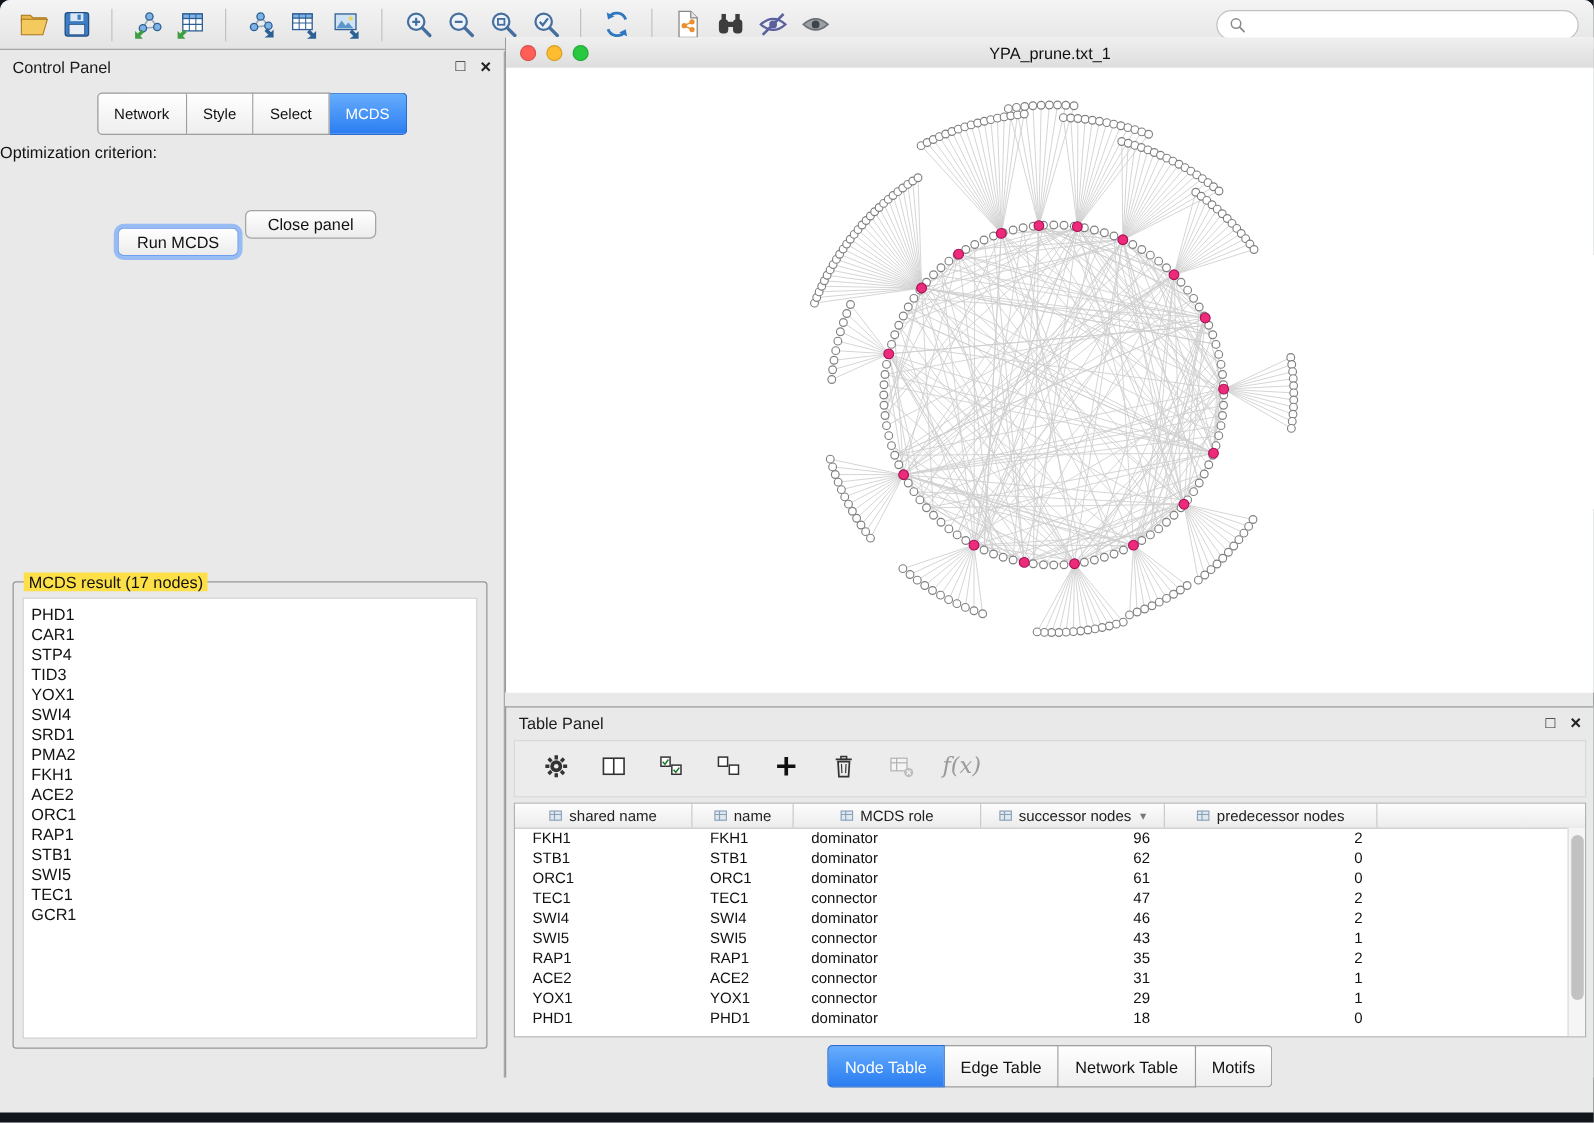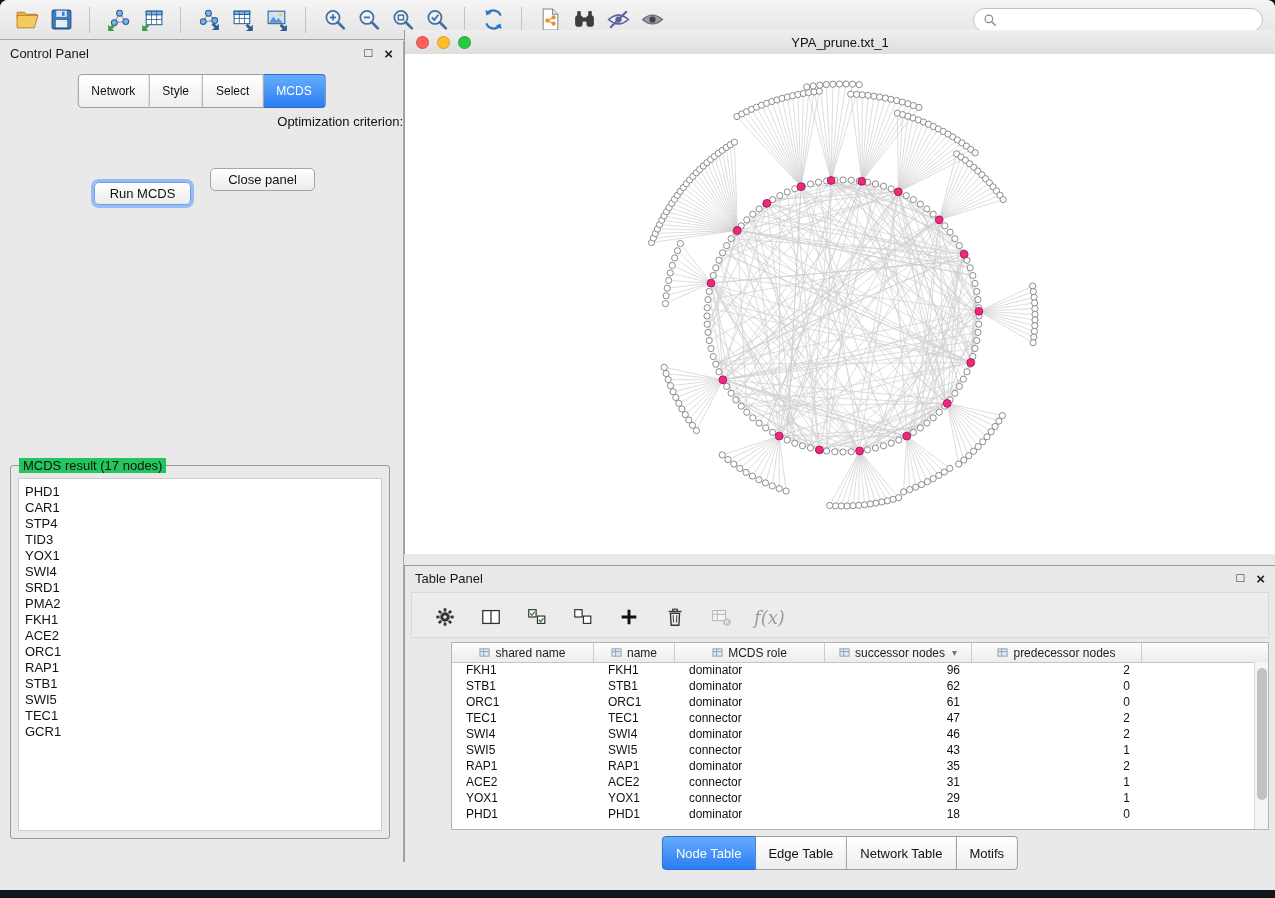--- a/index.html
+++ b/index.html
@@ -40,47 +40,47 @@
   }
   .tabs{position:absolute;left:50%;transform:translateX(-50%);top:33px;display:flex;height:21px;font-size:12px;white-space:nowrap}
   .tab{
     padding:16px 13px;display:flex;align-items:center;
     background:linear-gradient(#ffffff,#eeeeee);
     border:1px solid #9d9d9d;border-left:none;color:#111;
   }
   .tab:first-child{border-left:1px solid #9d9d9d;border-radius:4px 0 0 4px}
   .tab:last-child{border-radius:0 4px 4px 0}
   .tab.active{background:linear-gradient(#66adfd,#2a7df2);color:#fff;border-color:#2a6cd0}
-  .opt-label{position:absolute;top:73px;left:0;width:100%;text-align:right;font-size:13px;color:#111}
+  .opt-label{position:absolute;top:73px;left:0;width:100%;text-align:left;font-size:13px;color:#111}
   .dropdown{
     position:absolute;left:44px;top:93px;width:314px;height:23px;box-sizing:border-box;
     background:#fff;border:1px solid #ababab;border-radius:5px;
     display:flex;align-items:stretch;overflow:hidden;
     box-shadow:0 1px 1px rgba(0,0,0,.08);
   }
   .dd-text{flex:1;font-size:13px;padding:0 8px;line-height:21px;color:#111;white-space:nowrap;overflow:hidden}
   .dd-step{width:19px;background:linear-gradient(#76b3fc,#2170e6);display:flex;flex-direction:column;align-items:center;justify-content:center;gap:2px}
   .dd-step .up{width:0;height:0;border-left:4px solid transparent;border-right:4px solid transparent;border-bottom:5px solid #fff}
   .dd-step .down{width:0;height:0;border-left:4px solid transparent;border-right:4px solid transparent;border-top:5px solid #fff}
   .mac-btn{
     position:absolute;height:23px;box-sizing:border-box;
     background:linear-gradient(#ffffff,#ececec);
     border:1px solid #a5a5a5;border-radius:5px;
     font-size:13px;color:#111;display:flex;align-items:center;justify-content:center;
     font-family:"Liberation Sans",sans-serif;
   }
   .mac-btn.focused{box-shadow:0 0 0 3px rgba(95,158,250,.6);border-color:#6f9ff0}
   .run-btn{left:94px;top:141px;width:97px}
-  .closepanel-btn{left:210px;top:127px;width:105px}
+  .closepanel-btn{left:196px;top:127px;width:105px}
   .result-fieldset{
     position:absolute;left:10px;top:424px;width:380px;height:374px;box-sizing:border-box;
     border:1px solid #979797;border-radius:3px;
   }
   .result-legend{
-    position:absolute;left:8px;top:-8px;background:#22c55e;padding:0 4px;font-size:13px;color:#111;
+    position:absolute;left:8px;top:-8px;background:#fde047;padding:0 4px;font-size:13px;color:#111;
   }
   .mcds-list{
     position:absolute;left:7px;right:7px;top:12px;bottom:7px;
     background:#fff;border:1px solid #cdcdcd;overflow:hidden;
     font-size:13px;color:#111;padding:5px 6px;box-sizing:border-box;
   }
   .mcds-item{height:16px;line-height:16px}
   
   .net-panel{
     position:absolute;left:404px;top:30px;width:871px;height:524px;box-sizing:border-box;
@@ -97,26 +97,26 @@
   
   .table-panel{
     position:absolute;left:404px;top:565px;width:871px;height:297px;box-sizing:border-box;
     background:#e9e9e9;border-left:1px solid #9c9c9c;border-top:1px solid #9c9c9c;
   }
   .tp-toolbar{
     position:absolute;left:6px;right:6px;top:26px;height:46px;
     background:#ececec;border:1px solid #d9d9d9;box-sizing:border-box;
     display:flex;align-items:center;gap:20px;padding-left:20px;
   }
-  .tp-toolbar .tbtn{width:26px;height:26px;display:flex;align-items:flex-end;justify-content:center}
+  .tp-toolbar .tbtn{width:26px;height:26px;display:flex;align-items:flex-start;justify-content:center}
   .tp-toolbar svg{width:22px;height:22px}
   .fx{font-family:"DejaVu Serif",serif;font-style:italic;font-size:18px;color:#9a9a9a}
   .tp-table{
     position:absolute;left:6px;right:6px;top:76px;bottom:32px;
-    background:#fff;border:1px solid #b3b3b3;box-sizing:border-box;overflow:hidden;margin-left:40px;
+    background:#fff;border:1px solid #b3b3b3;box-sizing:border-box;overflow:hidden;
   }
   .thead{display:flex;height:19px;background:linear-gradient(#fdfdfd,#ececec);border-bottom:1px solid #c5c5c5;font-size:12px;color:#222}
   .hcell{display:flex;align-items:center;justify-content:center;gap:5px;border-right:1px solid #cccccc;box-sizing:border-box;white-space:nowrap;position:relative}
   .hfill{flex:1;border-right:none}
   .sortmark{color:#777;font-size:10px;margin-left:2px}
   .w0{width:142px}.w1{width:81px}.w2{width:150px}.w3{width:147px}.w4{width:170px}
   .tbody{position:absolute;left:0;right:13px;top:19px;bottom:0;overflow:hidden}
   .trow{display:flex;height:16px;align-items:center;font-size:12px;color:#111}
   .tcell{box-sizing:border-box;white-space:nowrap;overflow:hidden}
   .tcell.l{padding-left:14px;text-align:left}

